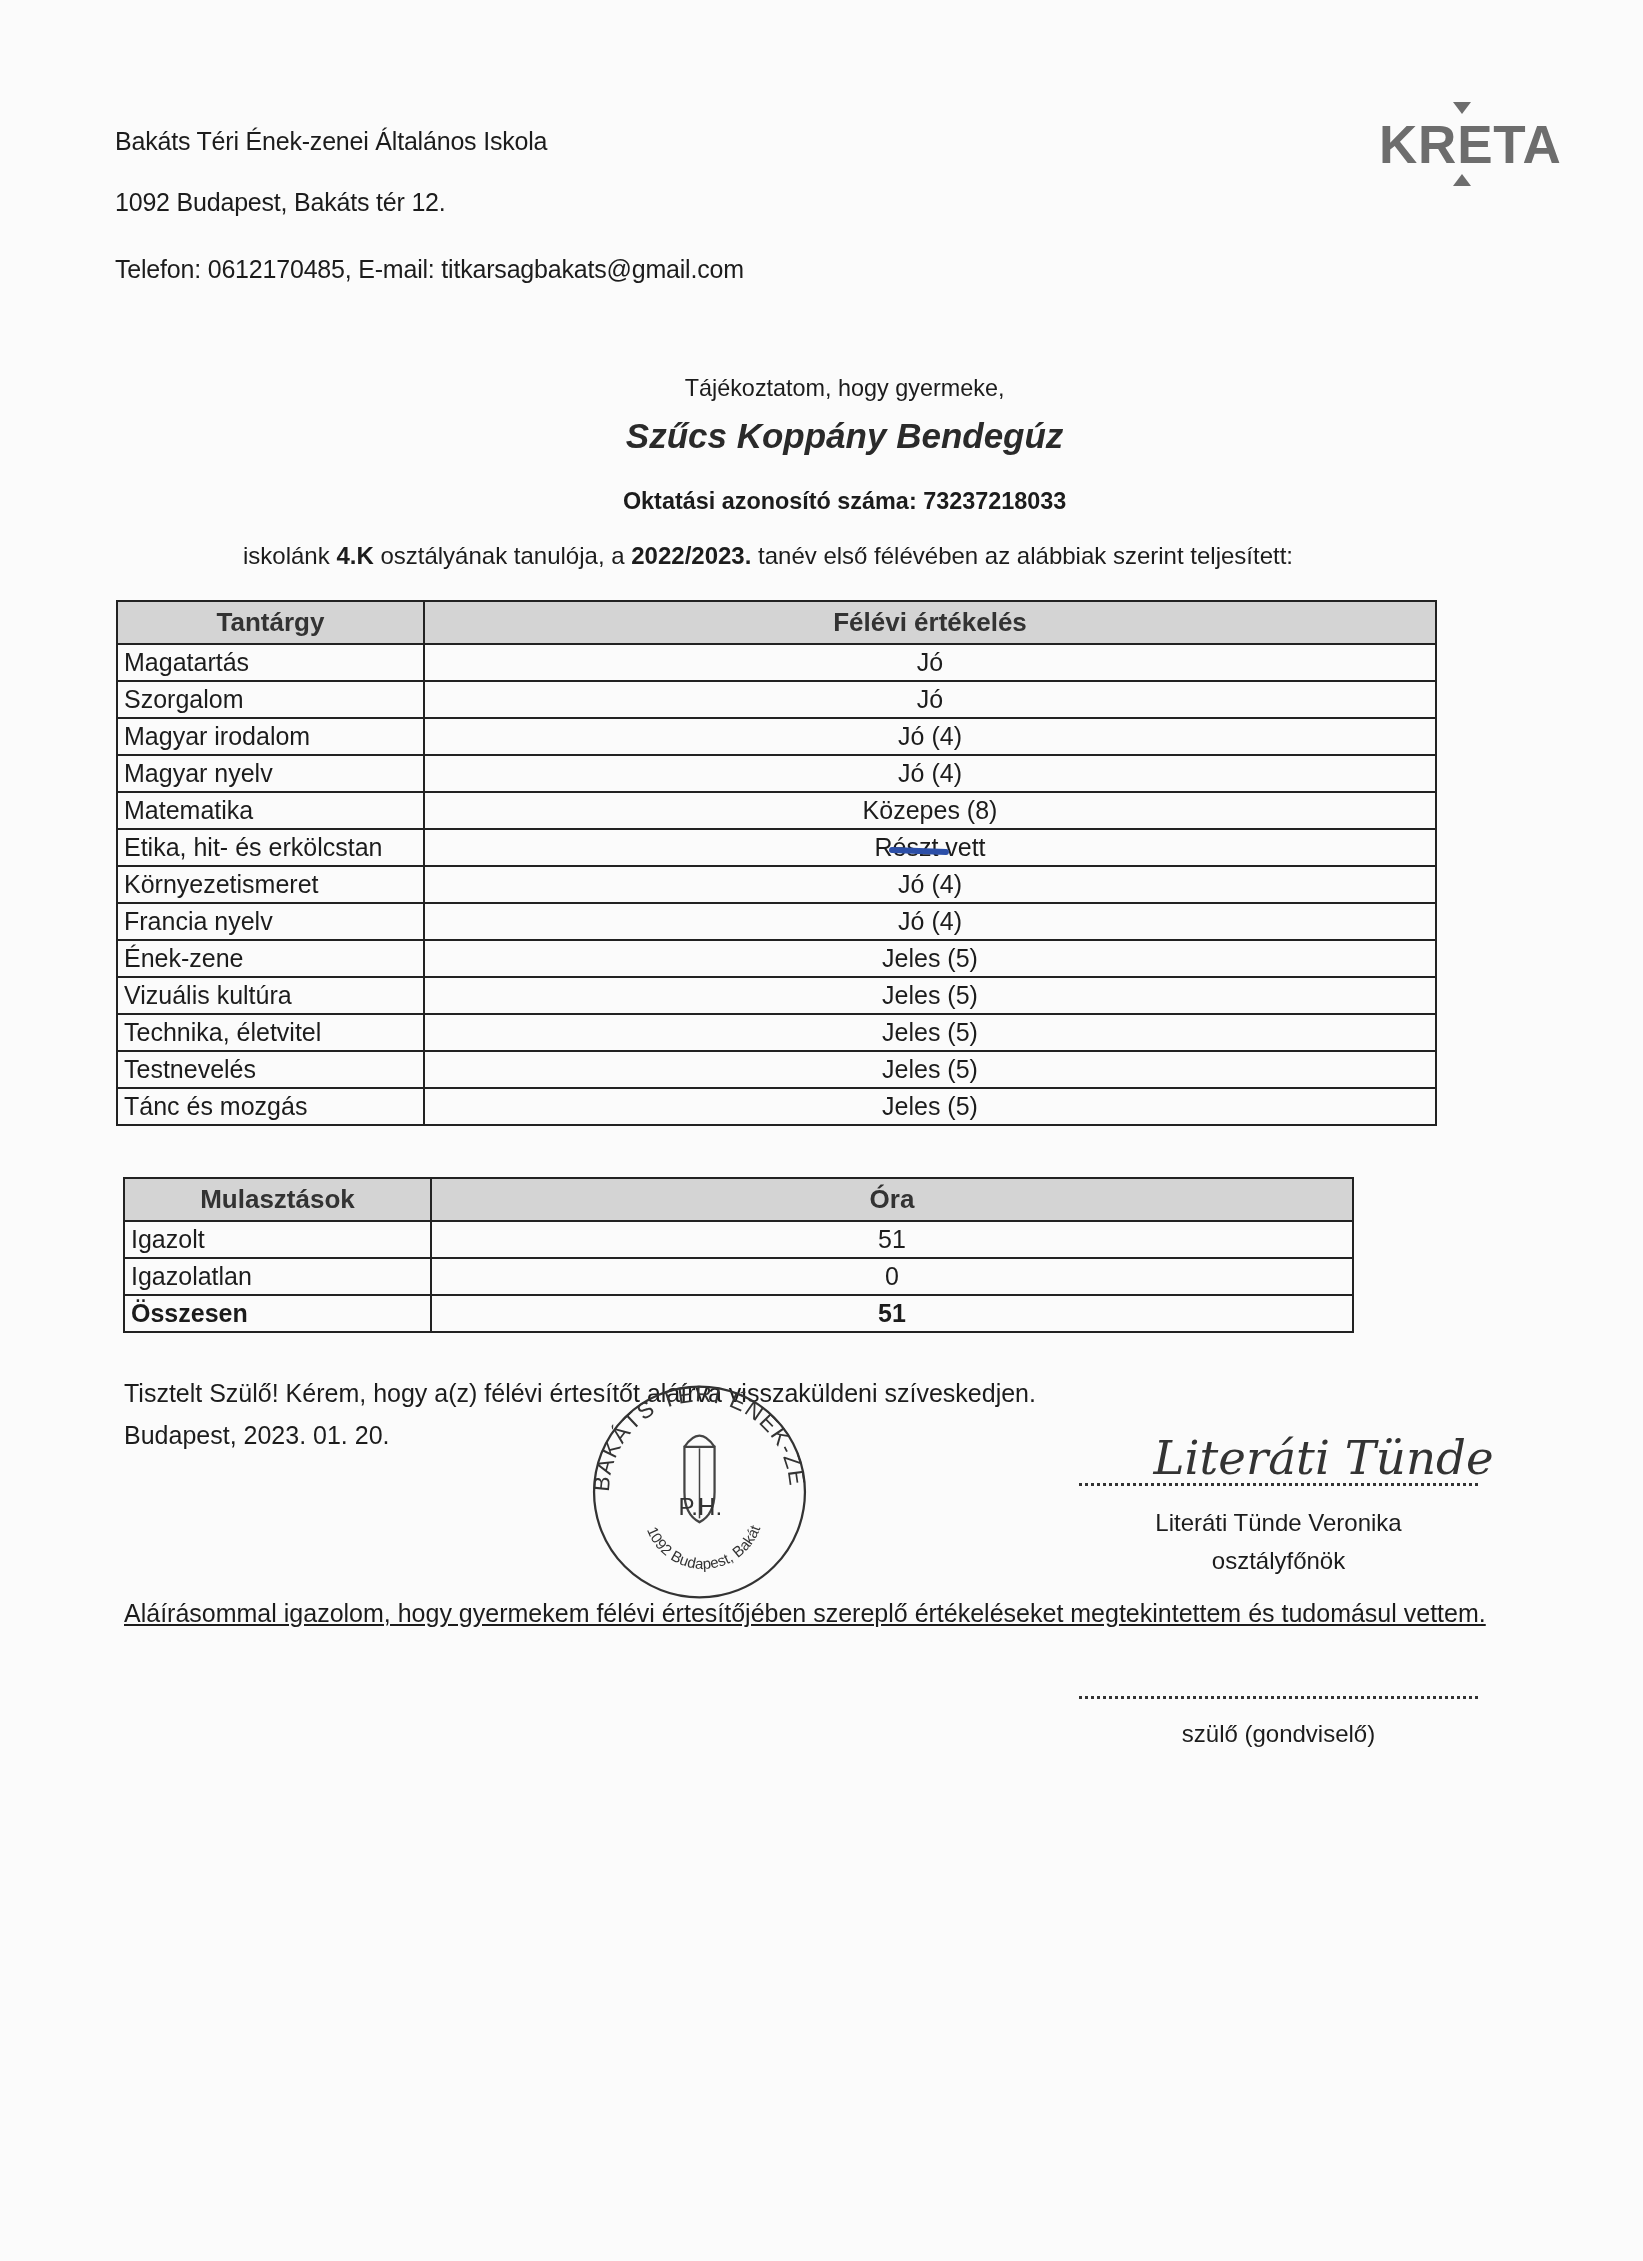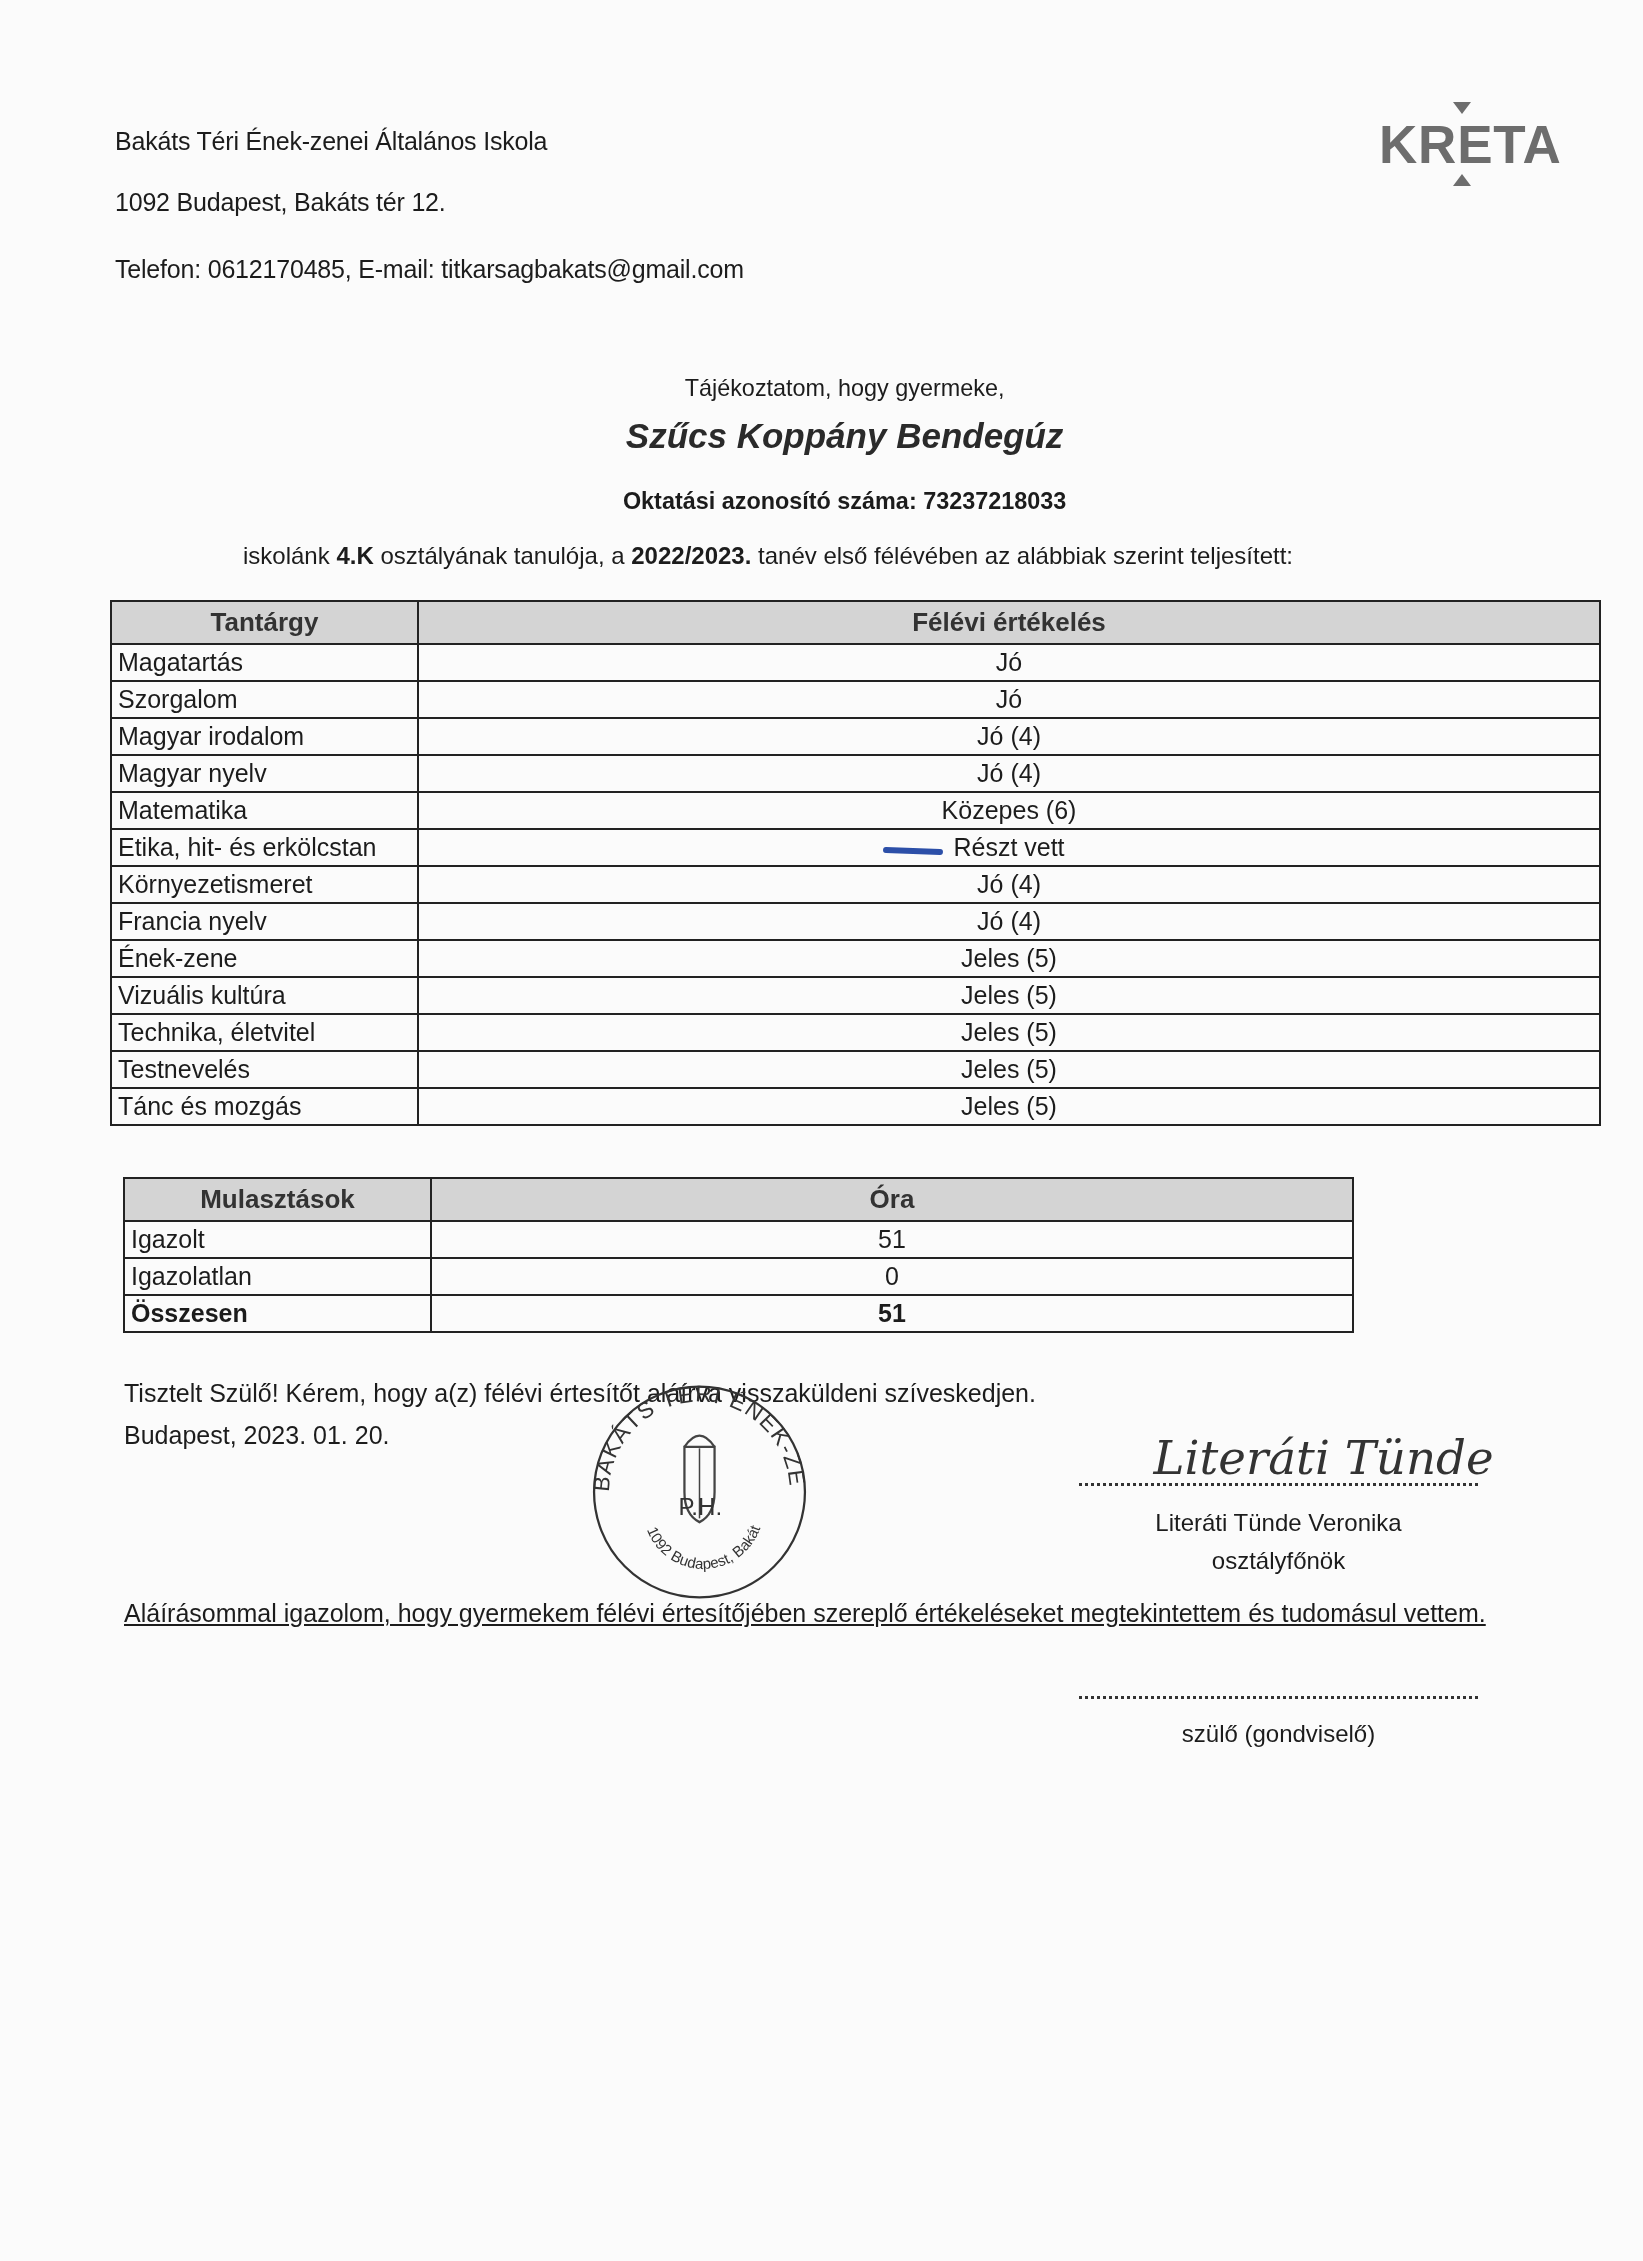--- a/index.html
+++ b/index.html
@@ -26,21 +26,21 @@
   #student-name { top: 416px; font-size: 35px; font-weight: bold; font-style: italic; left: 22.6px; color: #2a2a2a; }
   #edu-id { top: 488px; font-size: 23.4px; font-weight: bold; left: 22.6px; }
   #intro-line { top: 542px; left: 243px; font-size: 24px; white-space: nowrap; }
   #intro-line b { font-weight: bold; }
 
   table { border-collapse: collapse; position: absolute; table-layout: fixed; }
   td, th { border: 2.3px solid #222; padding: 0 6px; font-size: 25px; height: 35px; line-height: 35px; white-space: nowrap; overflow: hidden; }
   th { background: #d4d4d4; font-weight: bold; text-align: center; color: #333; height: 41px; line-height: 41px; font-size: 26px; }
   td.val { text-align: center; }
   td.note { text-align: center; position: relative; }
-  #grades-table { left: 110px; top: 600px; width: 1491px; }
+  #grades-table { left: 116px; top: 600px; width: 1321px; }
   #absence-table { left: 123px; top: 1177px; width: 1231px; }
   col.c1 { width: 307px; }
   .total-row td { font-weight: bold; }
   .dash-mark { position: absolute; left: 464px; top: 18px; width: 60px; height: 6px; background: #2c4fa8; border-radius: 3px; transform: rotate(2deg); }
 
   #parent-request { top: 1364px; left: 124px; font-size: 25px; white-space: nowrap; margin-top: 15px; }
   #place-date { top: 1421px; left: 124px; font-size: 25px; }
 
   #stamp { left: 579px; top: 1379px; width: 241px; height: 226px; }
   #signature { left: 1146px; top: 1410px; width: 392px; height: 83px; }
@@ -94,21 +94,21 @@
     <tr>
         <td>Magyar irodalom</td>
         <td class="val">Jó (4)</td>
       </tr>
     <tr>
         <td>Magyar nyelv</td>
         <td class="val">Jó (4)</td>
       </tr>
     <tr>
         <td>Matematika</td>
-        <td class="val">Közepes (6)</td>
+        <td class="val">Közepes (8)</td>
       </tr>
     <tr>
         <td>Etika, hit- és erkölcstan</td>
         <td class="note"><span>Részt vett</span><span class="dash-mark"></span></td>
       </tr>
     <tr>
         <td>Környezetismeret</td>
         <td class="val">Jó (4)</td>
       </tr>
     <tr>

